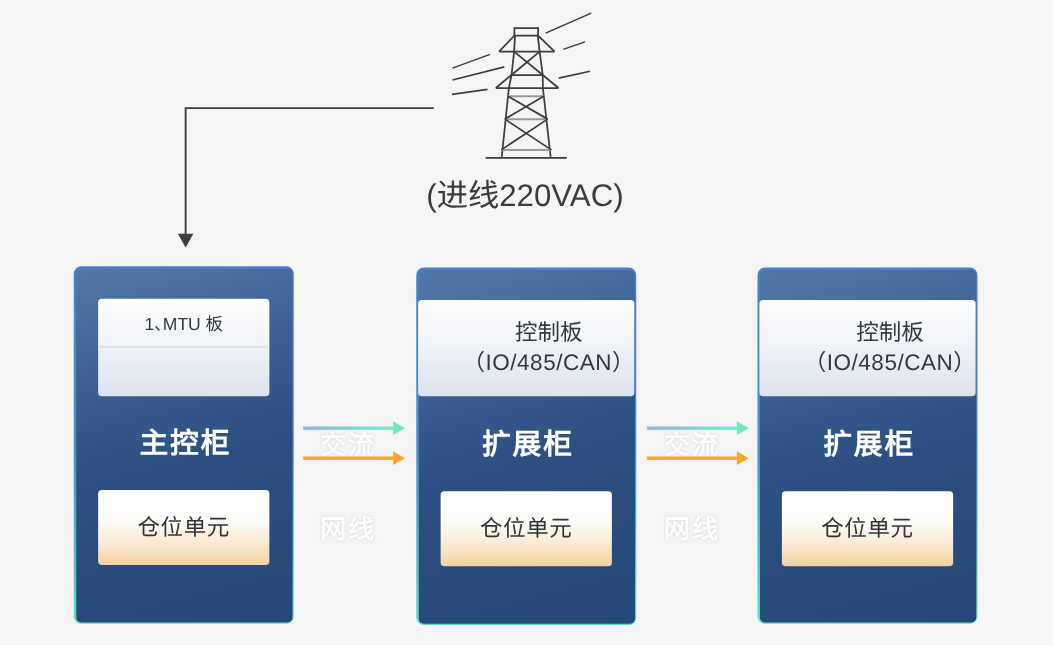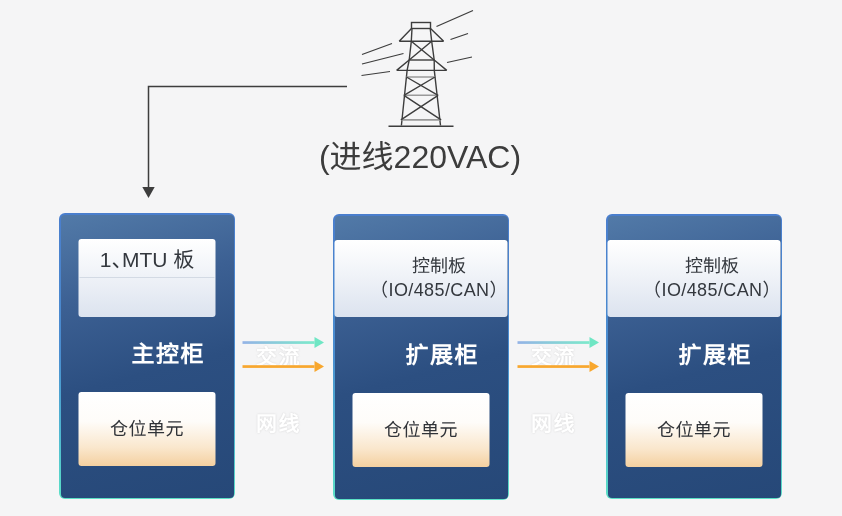--- a/index.html
+++ b/index.html
@@ -8,61 +8,61 @@
     background:#f5f5f6;
     font-family:"Liberation Sans",sans-serif;
     position:relative;
   }
   .stage{position:absolute;left:0;top:0;width:842px;height:516px;}
   .abs{position:absolute;}
 
   
   .caption{
     left:300px;top:141px;width:240px;height:32px;
-    text-align:center;font-size:32px;line-height:32px;
+    text-align:center;font-size:25px;line-height:32px;
     color:#3c3c3c;
   }
 
   
   .cabinet{
     width:176px;height:286px;border-radius:6px;
     padding:1.5px;box-sizing:border-box;
     background:linear-gradient(180deg,#4a7ecd 0%,#4a8ed0 50%,#50b9d0 78%,#5ce1c6 100%);
   }
   .cab-inner{
     position:relative;width:100%;height:100%;border-radius:4px;
     background:linear-gradient(165deg,#527aa8 0%,#3c6093 28%,#2c4f81 55%,#264878 100%);
   }
   .board-list{
     position:absolute;left:50%;transform:translateX(-50%);
     top:24px;width:137px;height:78px;border-radius:3px;overflow:hidden;
     background:linear-gradient(180deg,#ffffff 0%,#f0f3f8 45%,#dce3ef 100%);
   }
   .board-row{
     height:38px;display:flex;align-items:center;justify-content:center;
-    font-size:21px;color:#34383e;
+    font-size:14px;color:#34383e;
     font-feature-settings:"halt" 1;
   }
   .board-divider{height:1px;background:#d3dae4;margin:0 1px;}
   .board-row:last-child{padding-bottom:4px;height:34px;}
   .board-card{
     position:absolute;left:50%;transform:translateX(-50%);
     top:24px;width:137px;height:77px;border-radius:3px;
     background:linear-gradient(180deg,#ffffff 0%,#f0f3f8 45%,#dce3ef 100%);
     display:flex;flex-direction:column;align-items:center;justify-content:center;
     font-size:18px;line-height:24px;color:#34383e;text-align:center;padding-left:36px;
   }
   .cab-title{
     position:absolute;left:0;top:126px;width:100%;height:26px;
     text-align:center;font-size:23px;line-height:26px;font-weight:bold;
-    color:#ffffff;letter-spacing:1.5px;text-indent:2.5px;margin-left:20px;
+    color:#ffffff;letter-spacing:1.5px;text-indent:2.5px;
   }
   .unit-box{
     position:absolute;left:50%;transform:translateX(-50%);
-    top:177px;width:137px;height:74px;border-radius:3px;padding-bottom:3px;box-sizing:border-box;
+    top:177px;width:137px;height:60px;border-radius:3px;padding-bottom:3px;box-sizing:border-box;
     background:linear-gradient(180deg,#ffffff 0%,#fefcf9 40%,#fae7cd 75%,#f4d0a0 100%);
     display:flex;align-items:center;justify-content:center;
     font-size:18px;font-weight:500;color:#303338;letter-spacing:0.5px;
   }
 
   
   .link-label{
     width:110px;height:23px;text-align:center;
     font-size:21px;line-height:23px;font-weight:bold;color:#ffffff;
     letter-spacing:1.5px;text-indent:1.5px;

